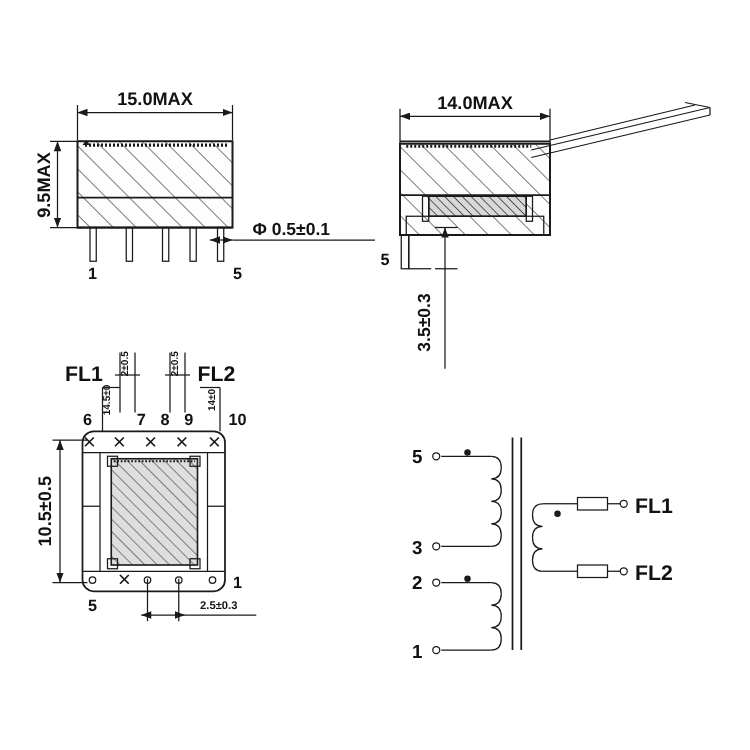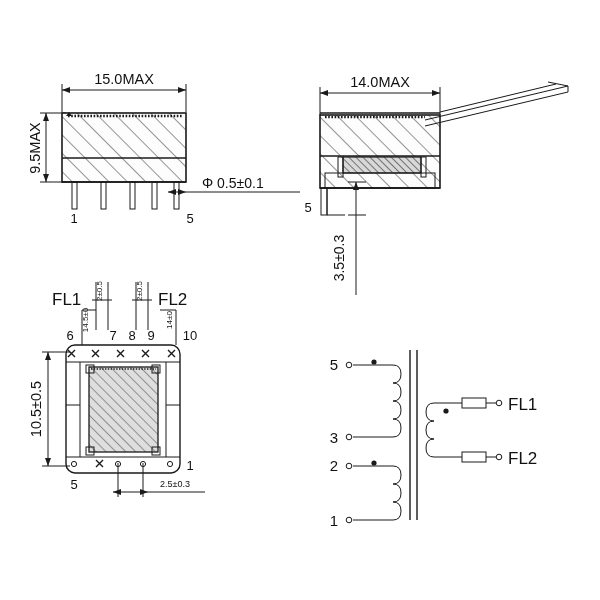--- a/index.html
+++ b/index.html
@@ -4,21 +4,21 @@
 <title>Transformer Mechanical Drawing</title>
 <style>
   html,body{margin:0;padding:0;}
   body{
     width:600px;height:600px;
     background:#ffffff;
     font-family:"Liberation Sans", sans-serif;
     overflow:hidden;
     position:relative;
   }
-  #sheet{position:absolute;left:0;top:0;width:524px;height:600px;}
+  #sheet{position:absolute;left:0;top:0;width:524px;height:600px;font-weight:bold;}
   svg{display:block;}
   .ln{stroke:#1a1a1a;fill:none;}
   .thin{stroke-width:1;}
   .med{stroke-width:1.4;}
   .dim{stroke:#1a1a1a;stroke-width:1;fill:none;}
   .txt{fill:#111111;font-family:"Liberation Sans", sans-serif;}
 </style>
 </head>
 <body>
 

